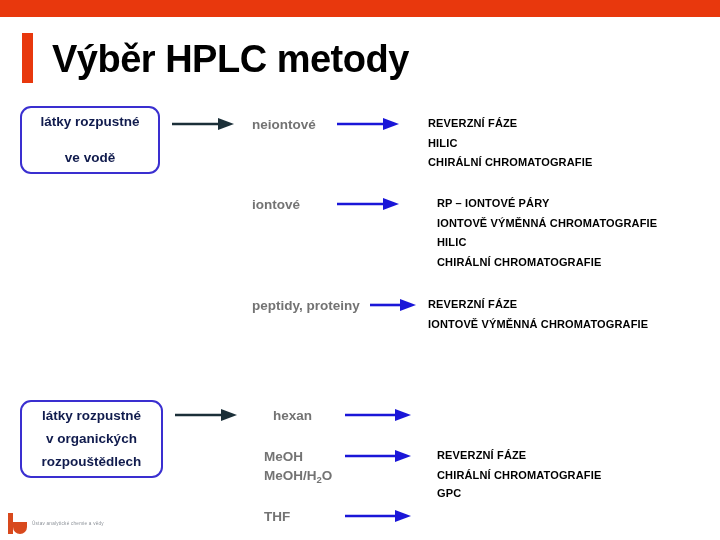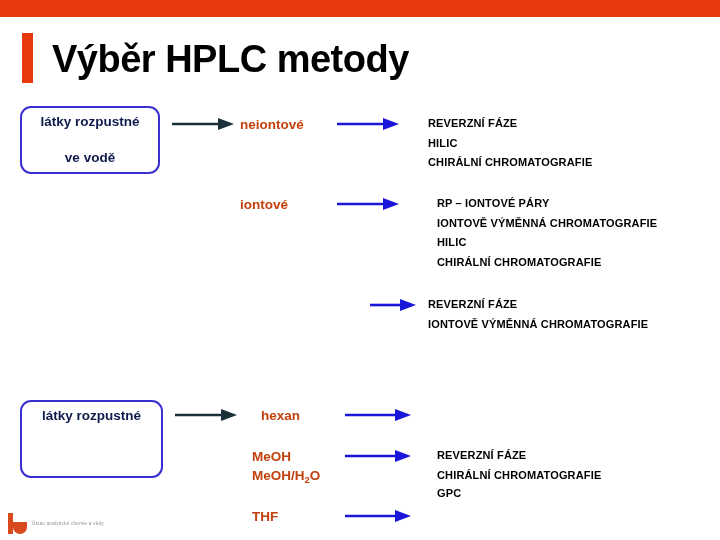--- a/index.html
+++ b/index.html
@@ -69,25 +69,26 @@
   .arrow {
     position: absolute;
     height: 14px;
     display: block;
   }
   .arrow svg { display: block; overflow: visible; }
 
   
   .mid-label {
     position: absolute;
-    color: #c2410c;
+    color: #737373;
     font-size: 13.5px;
     font-weight: 700;
     line-height: 19px;
     white-space: nowrap;
+    margin-left: 12px;
   }
   .mid-label sub {
     font-size: 9.5px;
     vertical-align: baseline;
     position: relative;
     top: 3px;
   }
 
   
   .method-list {
@@ -177,33 +178,36 @@
       <polygon points="46,1 62,7 46,13" fill="#1a16d8"></polygon>
     </svg>
   </div>
   <div class="method-list" style="left:428px; top:194px;margin-left:9px;">
     <div>RP – IONTOVÉ PÁRY</div>
     <div>IONTOVĚ VÝMĚNNÁ CHROMATOGRAFIE</div>
     <div>HILIC</div>
     <div>CHIRÁLNÍ CHROMATOGRAFIE</div>
   </div>
 
+  <div class="mid-label" style="left:240px; top:296px;">peptidy, proteiny</div>
   <div class="arrow" style="left:370px; top:298px; width:46px;">
     <svg width="46" height="14" viewBox="0 0 46 14">
       <line x1="0" y1="7" x2="32" y2="7" stroke="#1a16d8" stroke-width="2.6"></line>
       <polygon points="30,1 46,7 30,13" fill="#1a16d8"></polygon>
     </svg>
   </div>
   <div class="method-list" style="left:428px; top:295px;">
     <div>REVERZNÍ FÁZE</div>
     <div>IONTOVĚ VÝMĚNNÁ CHROMATOGRAFIE</div>
   </div>
 
   <div class="cat-box" id="box-organic">
     <span>látky rozpustné</span>
+    <span>v organických</span>
+    <span>rozpouštědlech</span>
   </div>
 
   <div class="arrow" style="left:175px; top:408px; width:62px;">
     <svg width="62" height="14" viewBox="0 0 62 14">
       <line x1="0" y1="7" x2="48" y2="7" stroke="#1b2f38" stroke-width="2.6"></line>
       <polygon points="46,1 62,7 46,13" fill="#1b2f38"></polygon>
     </svg>
   </div>
 
   <div class="mid-label" style="left:261px; top:406px;">hexan</div>

